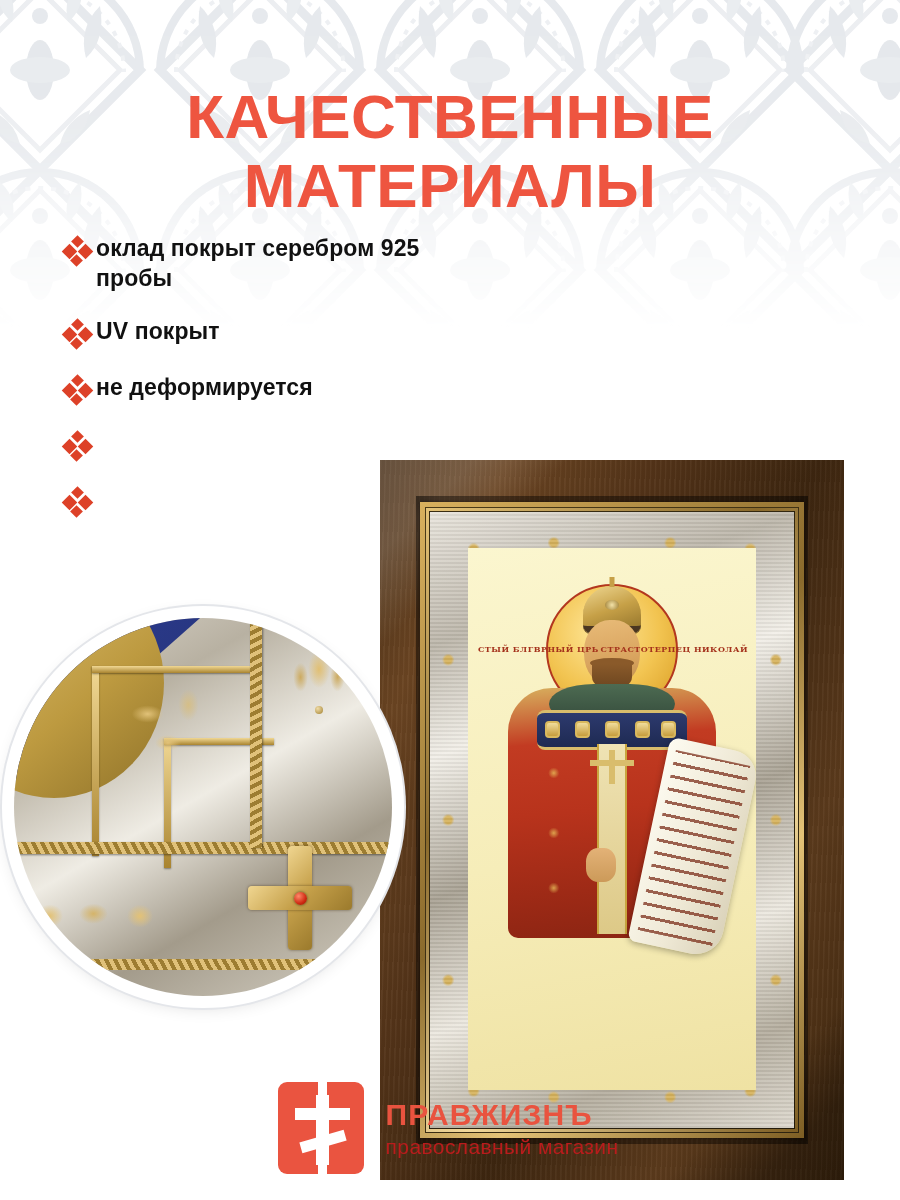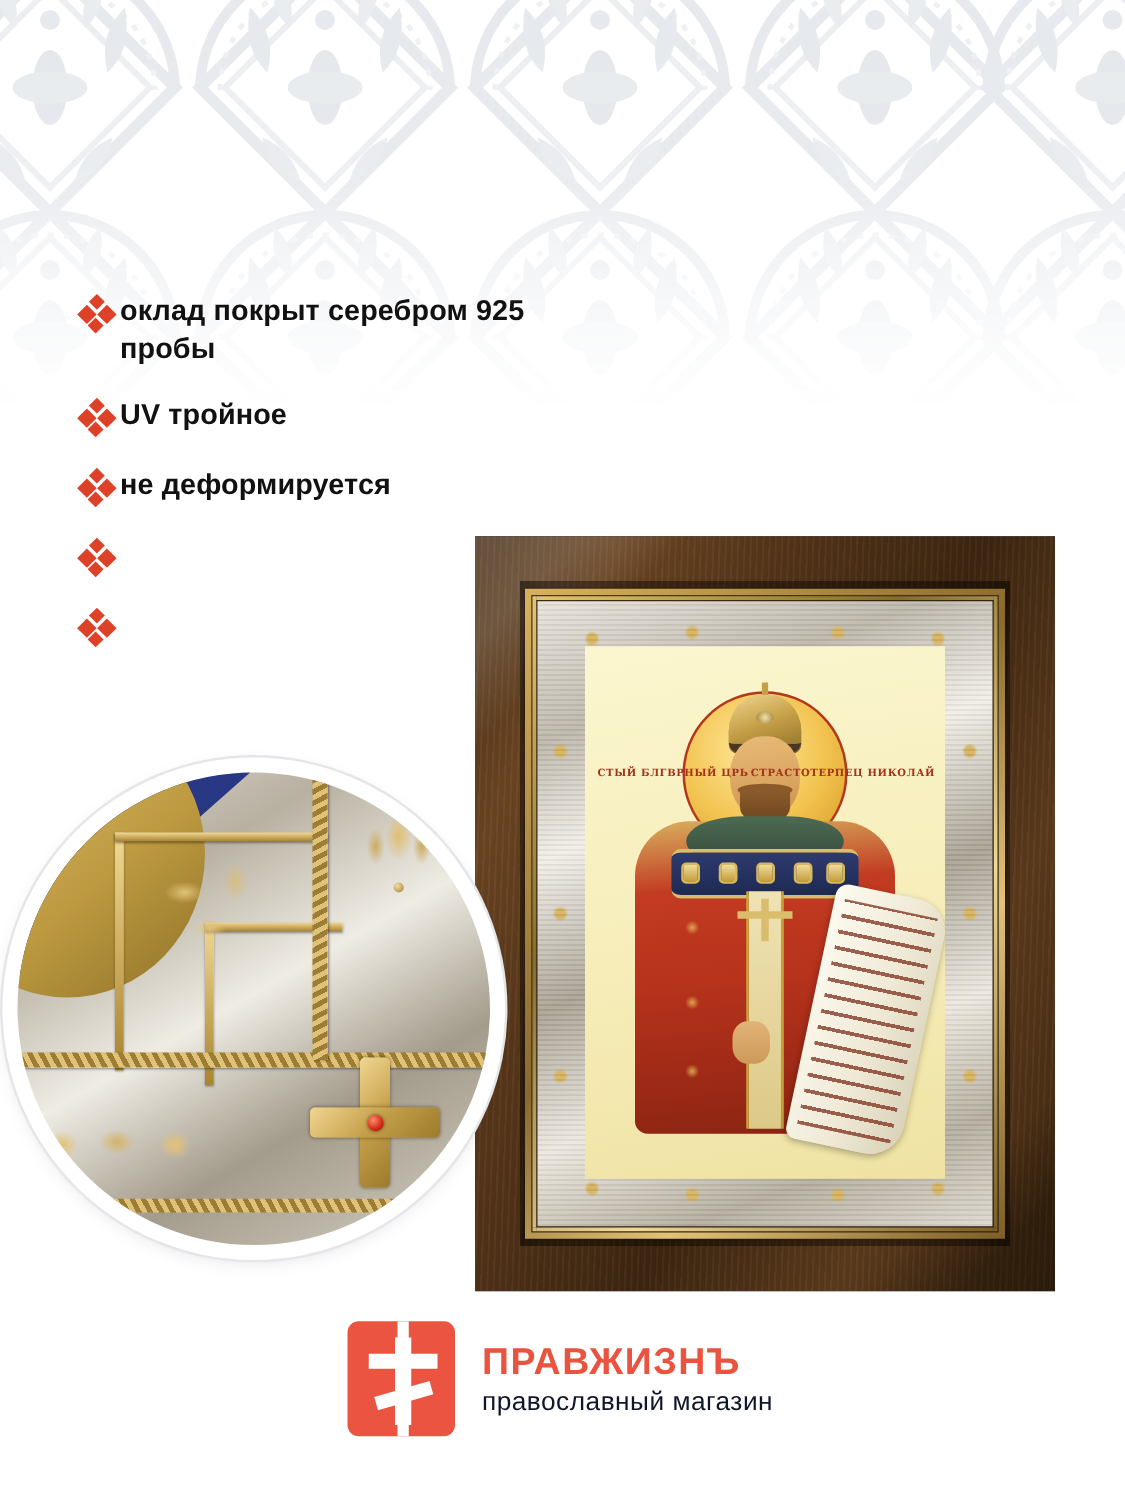--- a/index.html
+++ b/index.html
@@ -87,23 +87,23 @@
     line-height: 1.30;
     font-weight: 700;
     color: #111111;
     letter-spacing: 0.1px;
   }
 
   
   .product-photo {
     position: absolute;
     left: 380px;
-    top: 429px;
+    top: 460px;
     width: 464px;
-    height: 604px;
+    height: 720px;
     background: #0f172a;
     overflow: hidden;
   }
   
   .wood-frame {
     position: absolute;
     inset: 0;
     background:
       linear-gradient(115deg, #4a3018 0%, #6b4522 16%, #543419 34%, #3d2610 55%, #5b3a1c 76%, #40280f 100%);
   }
@@ -528,21 +528,21 @@
     left: 0; bottom: 26px;
     width: 100%; height: 11px;
     background: repeating-linear-gradient(62deg,
       #e0c179 0 4px, #9d7d31 4px 8px);
   }
 
   
   .footer-logo {
     position: absolute;
     left: 0;
-    top: 1057px;
+    top: 1082px;
     width: 896px;
     display: flex;
     justify-content: center;
     align-items: center;
   }
   .logo-mark {
     position: relative;
     width: 86px;
     height: 92px;
     background: #ea5440;
@@ -582,21 +582,21 @@
     font-weight: 700;
     letter-spacing: 1.2px;
     color: #e9533f;
     text-transform: uppercase;
     margin-bottom: 6px;
   }
   .logo-tagline {
     font-size: 21px;
     font-weight: 400;
     letter-spacing: 0.4px;
-    color: #0f172a;
+    color: #b91c1c;
   }
 </style>
 </head>
 <body>
 
 <div class="page">
 
   <svg class="bg-pattern" viewBox="0 0 900 330" preserveAspectRatio="xMidYMin slice" aria-hidden="true">
     <defs>
       <g id="motif">
@@ -622,39 +622,43 @@
       <use href="#motif" x="590" y="-40"></use>
       <use href="#motif" x="780" y="-40"></use>
       <use href="#motif" x="-70" y="160" transform="translate(0,0)"></use>
       <use href="#motif" x="150" y="160"></use>
       <use href="#motif" x="370" y="160"></use>
       <use href="#motif" x="590" y="160"></use>
       <use href="#motif" x="780" y="160"></use>
     </g>
   </svg>
 
+  <h1 class="headline">
+    <span>КАЧЕСТВЕННЫЕ</span>
+    <span class="l2">МАТЕРИАЛЫ</span>
+  </h1>
 
   <ul class="features">
     <li class="feature">
       <span class="bullet">
         <i class="b-top"></i>
           <i class="b-left"></i>
           <i class="b-right"></i>
           <i class="b-bottom"></i>
       </span>
       <span class="feature-text">оклад покрыт серебром 925 пробы</span>
     </li>
     <li class="feature">
       <span class="bullet">
         <i class="b-top"></i>
           <i class="b-left"></i>
           <i class="b-right"></i>
           <i class="b-bottom"></i>
       </span>
-      <span class="feature-text">UV тройное</span>
+      <span class="feature-text">UV покрыт</span>
     </li>
     <li class="feature">
       <span class="bullet">
         <i class="b-top"></i>
           <i class="b-left"></i>
           <i class="b-right"></i>
           <i class="b-bottom"></i>
       </span>
       <span class="feature-text">не деформируется</span>
     </li>

